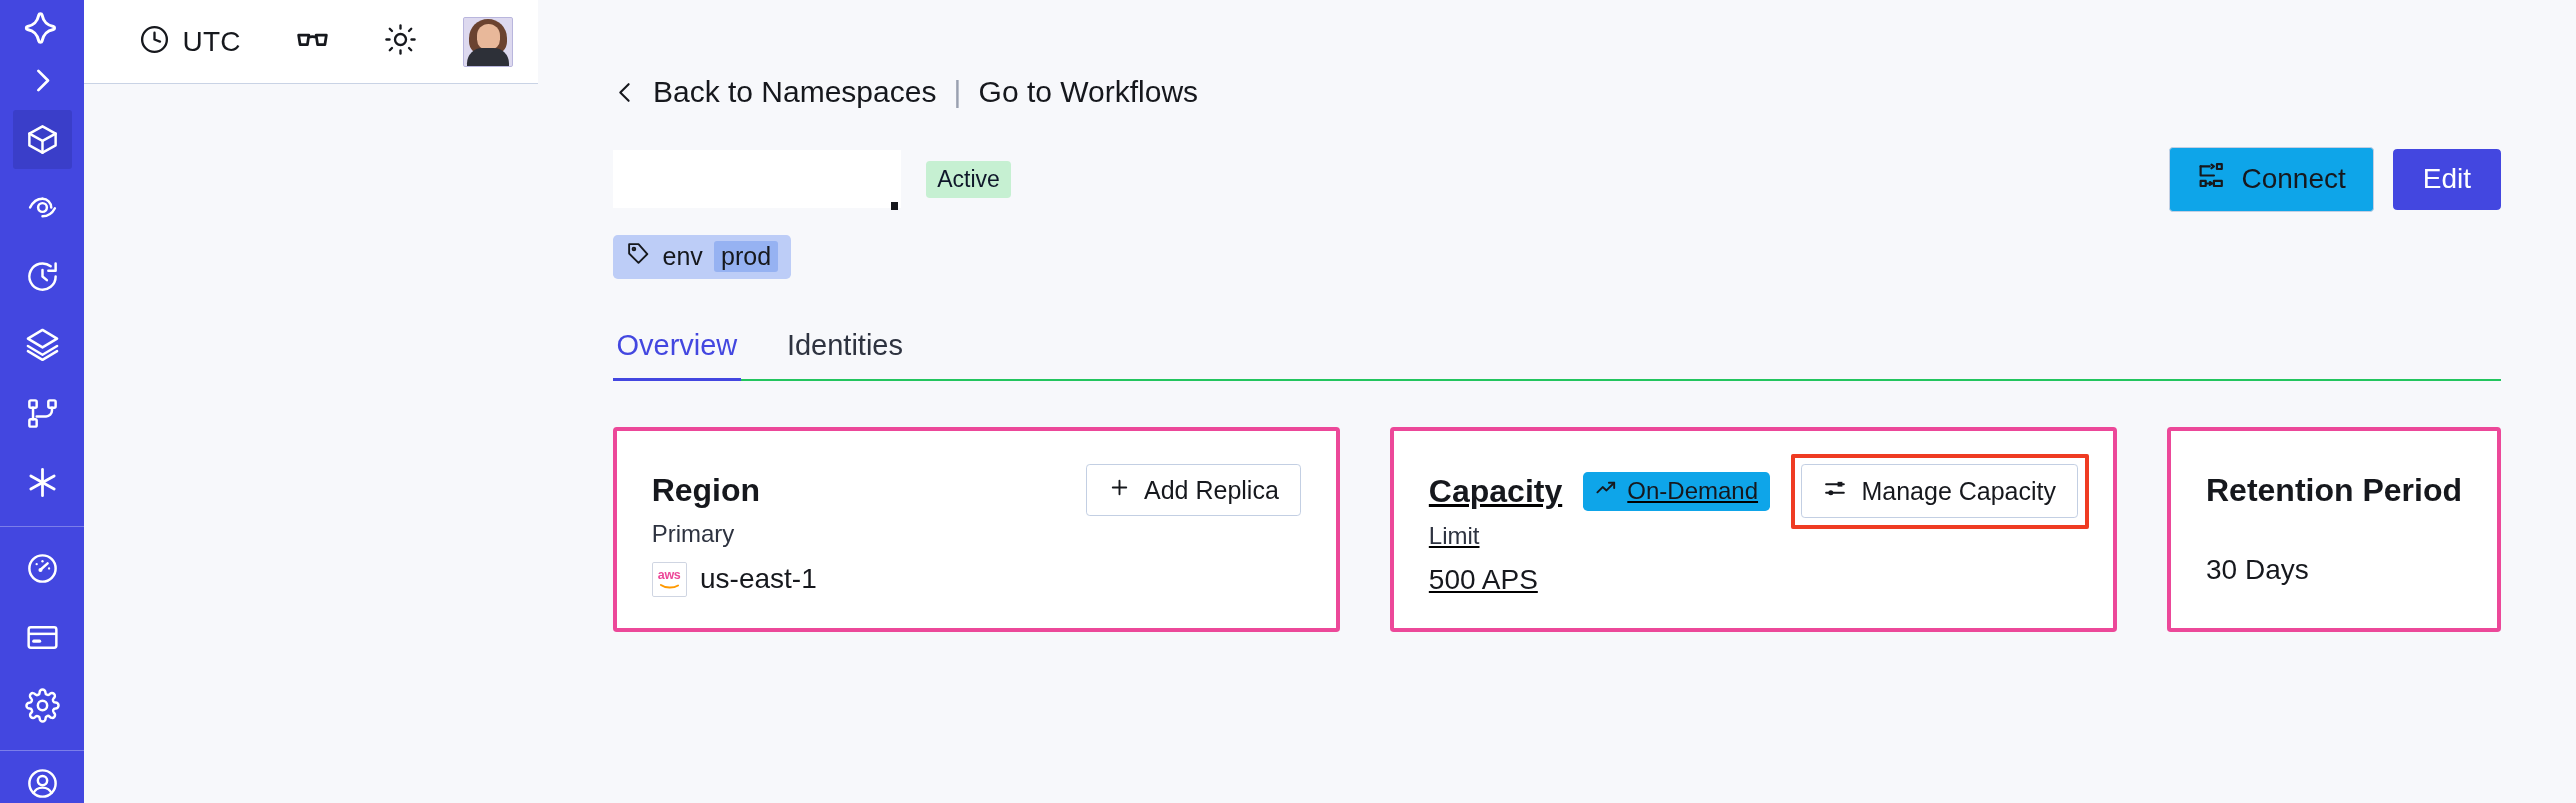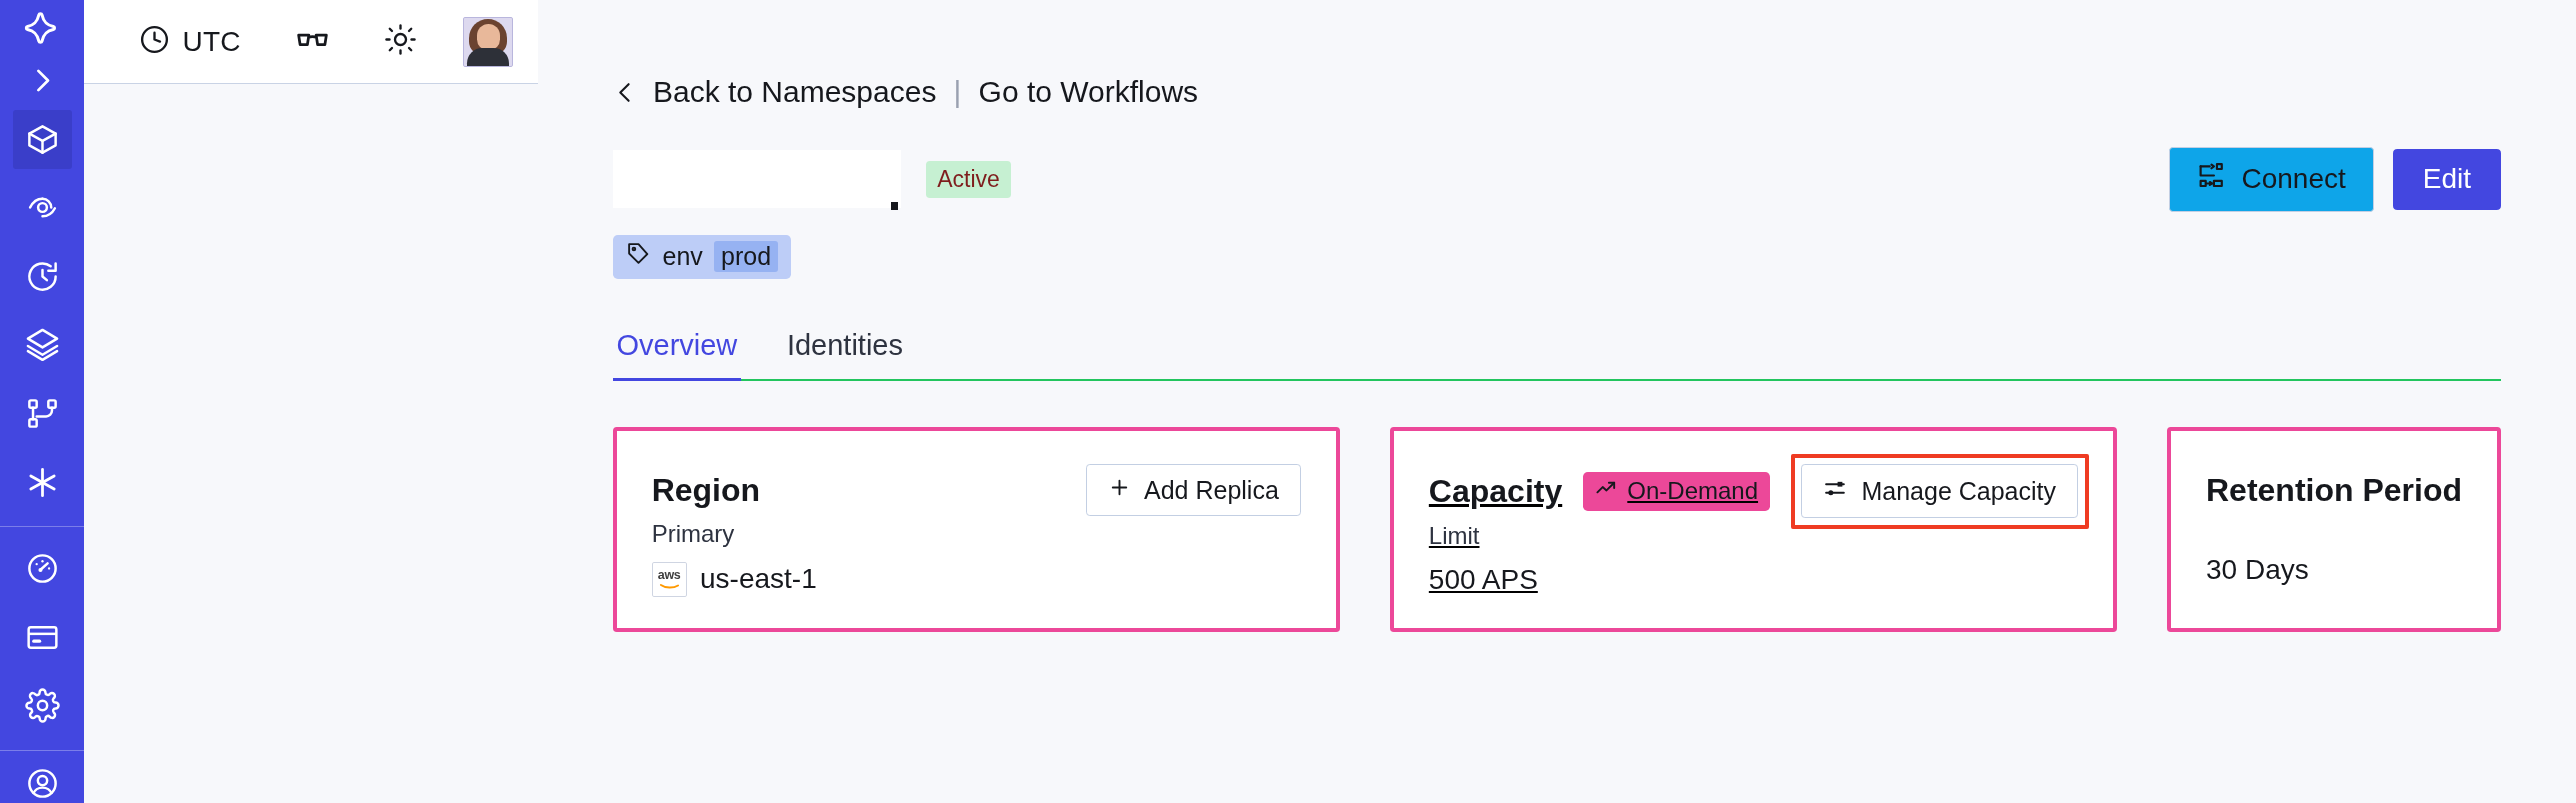--- a/index.html
+++ b/index.html
@@ -143,21 +143,21 @@
   .ns-dot {
     position: absolute;
     left: 278px;
     top: 55px;
     width: 7.7px; height: 7.7px;
     background: #16181d;
   }
   .status-badge {
     margin-left: 25px;
     background: #c6f0d2;
-    color: #7f1d1d;
+    color: #0f172a;
     font-size: 23px;
     padding: 4.8px 11.5px;
     border-radius: 3.8px;
     white-space: nowrap;
   }
   .title-actions {
     margin-left: auto;
     display: flex;
     align-items: center;
     gap: 19px;
@@ -252,21 +252,21 @@
     min-height: 52px;
   }
   .card-title {
     font-size: 32px;
     font-weight: bold;
     color: #16181d;
     white-space: nowrap;
   }
   .card-badge {
     margin-left: 21px;
-    background: #ec4899;
+    background: #0ea5e9;
     color: #16181d;
     font-size: 24px;
     border-radius: 4.8px;
     padding: 4.8px 11.5px;
     display: inline-flex;
     align-items: center;
     gap: 9.6px;
     white-space: nowrap;
   }
   .card-action { margin-left: auto; position: relative; }
@@ -315,21 +315,21 @@
     border-radius: 1.9px;
     display: flex;
     flex-direction: column;
     align-items: center;
     justify-content: center;
     line-height: 1;
   }
   .aws-txt {
     font-size: 12.5px;
     font-weight: bold;
-    color: #404040;
+    color: #ec4899;
     letter-spacing: -0.3px;
   }
   .aws-swoosh { margin-top: 1px; }
 </style>
 </head>
 <body>
 
 <div class="app">
 
   <nav class="sidebar">

